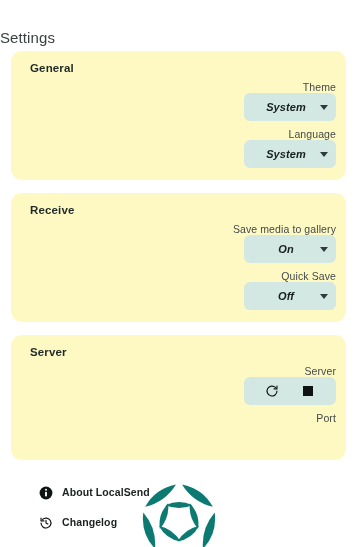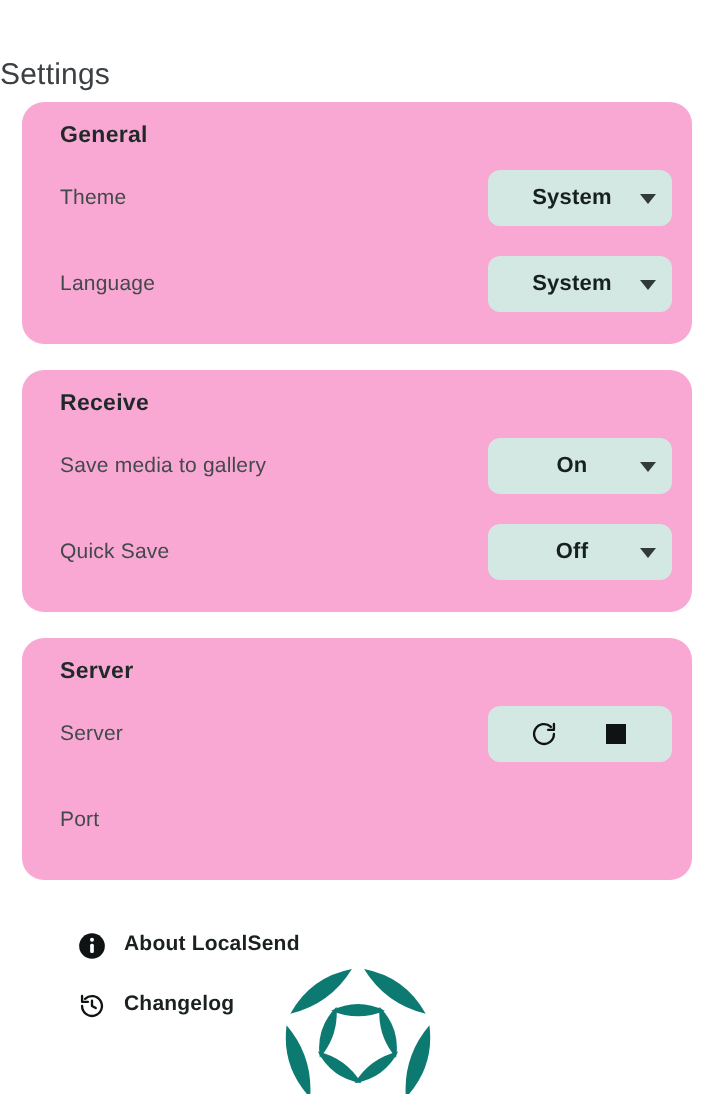--- a/index.html
+++ b/index.html
@@ -29,62 +29,64 @@
     margin-top: 16px;
   }
 
   
   #settings-scroll {
     padding: 0 11px;
   }
 
   
   .card {
-    background: #f9a8d4;
+    background: #fef9c3;
     border-radius: 11px;
     padding: 11px 0 12px 0;
     margin-bottom: 13px;
   }
 
   .card-title {
     font-size: 11.5px;
     font-weight: 700;
     color: #1f2a28;
     padding: 0 19px;
     margin-bottom: 3px;
     letter-spacing: 0.15px;
   }
 
   .row {
     display: flex;
-    align-items: center;
+    align-items: flex-end;
     justify-content: space-between;
     min-height: 36px;
     padding: 0 10px 0 19px;
     margin-top: 7px;
+    flex-direction: column;
   }
 
   .row-label {
     font-size: 10.5px;
     font-weight: 400;
     color: #43494a;
     letter-spacing: 0.1px;
     white-space: nowrap;
   }
 
   
   .control {
     background: #d3e7e3;
     border-radius: 6px;
     height: 28px;
     min-width: 92px;
     display: flex;
     align-items: center;
     cursor: pointer;
     user-select: none;
+    font-style: italic;
   }
 
   .control.dropdown {
     justify-content: space-between;
     padding: 0 8px 0 0;
   }
 
   .dropdown-value {
     flex: 1;
     text-align: center;

